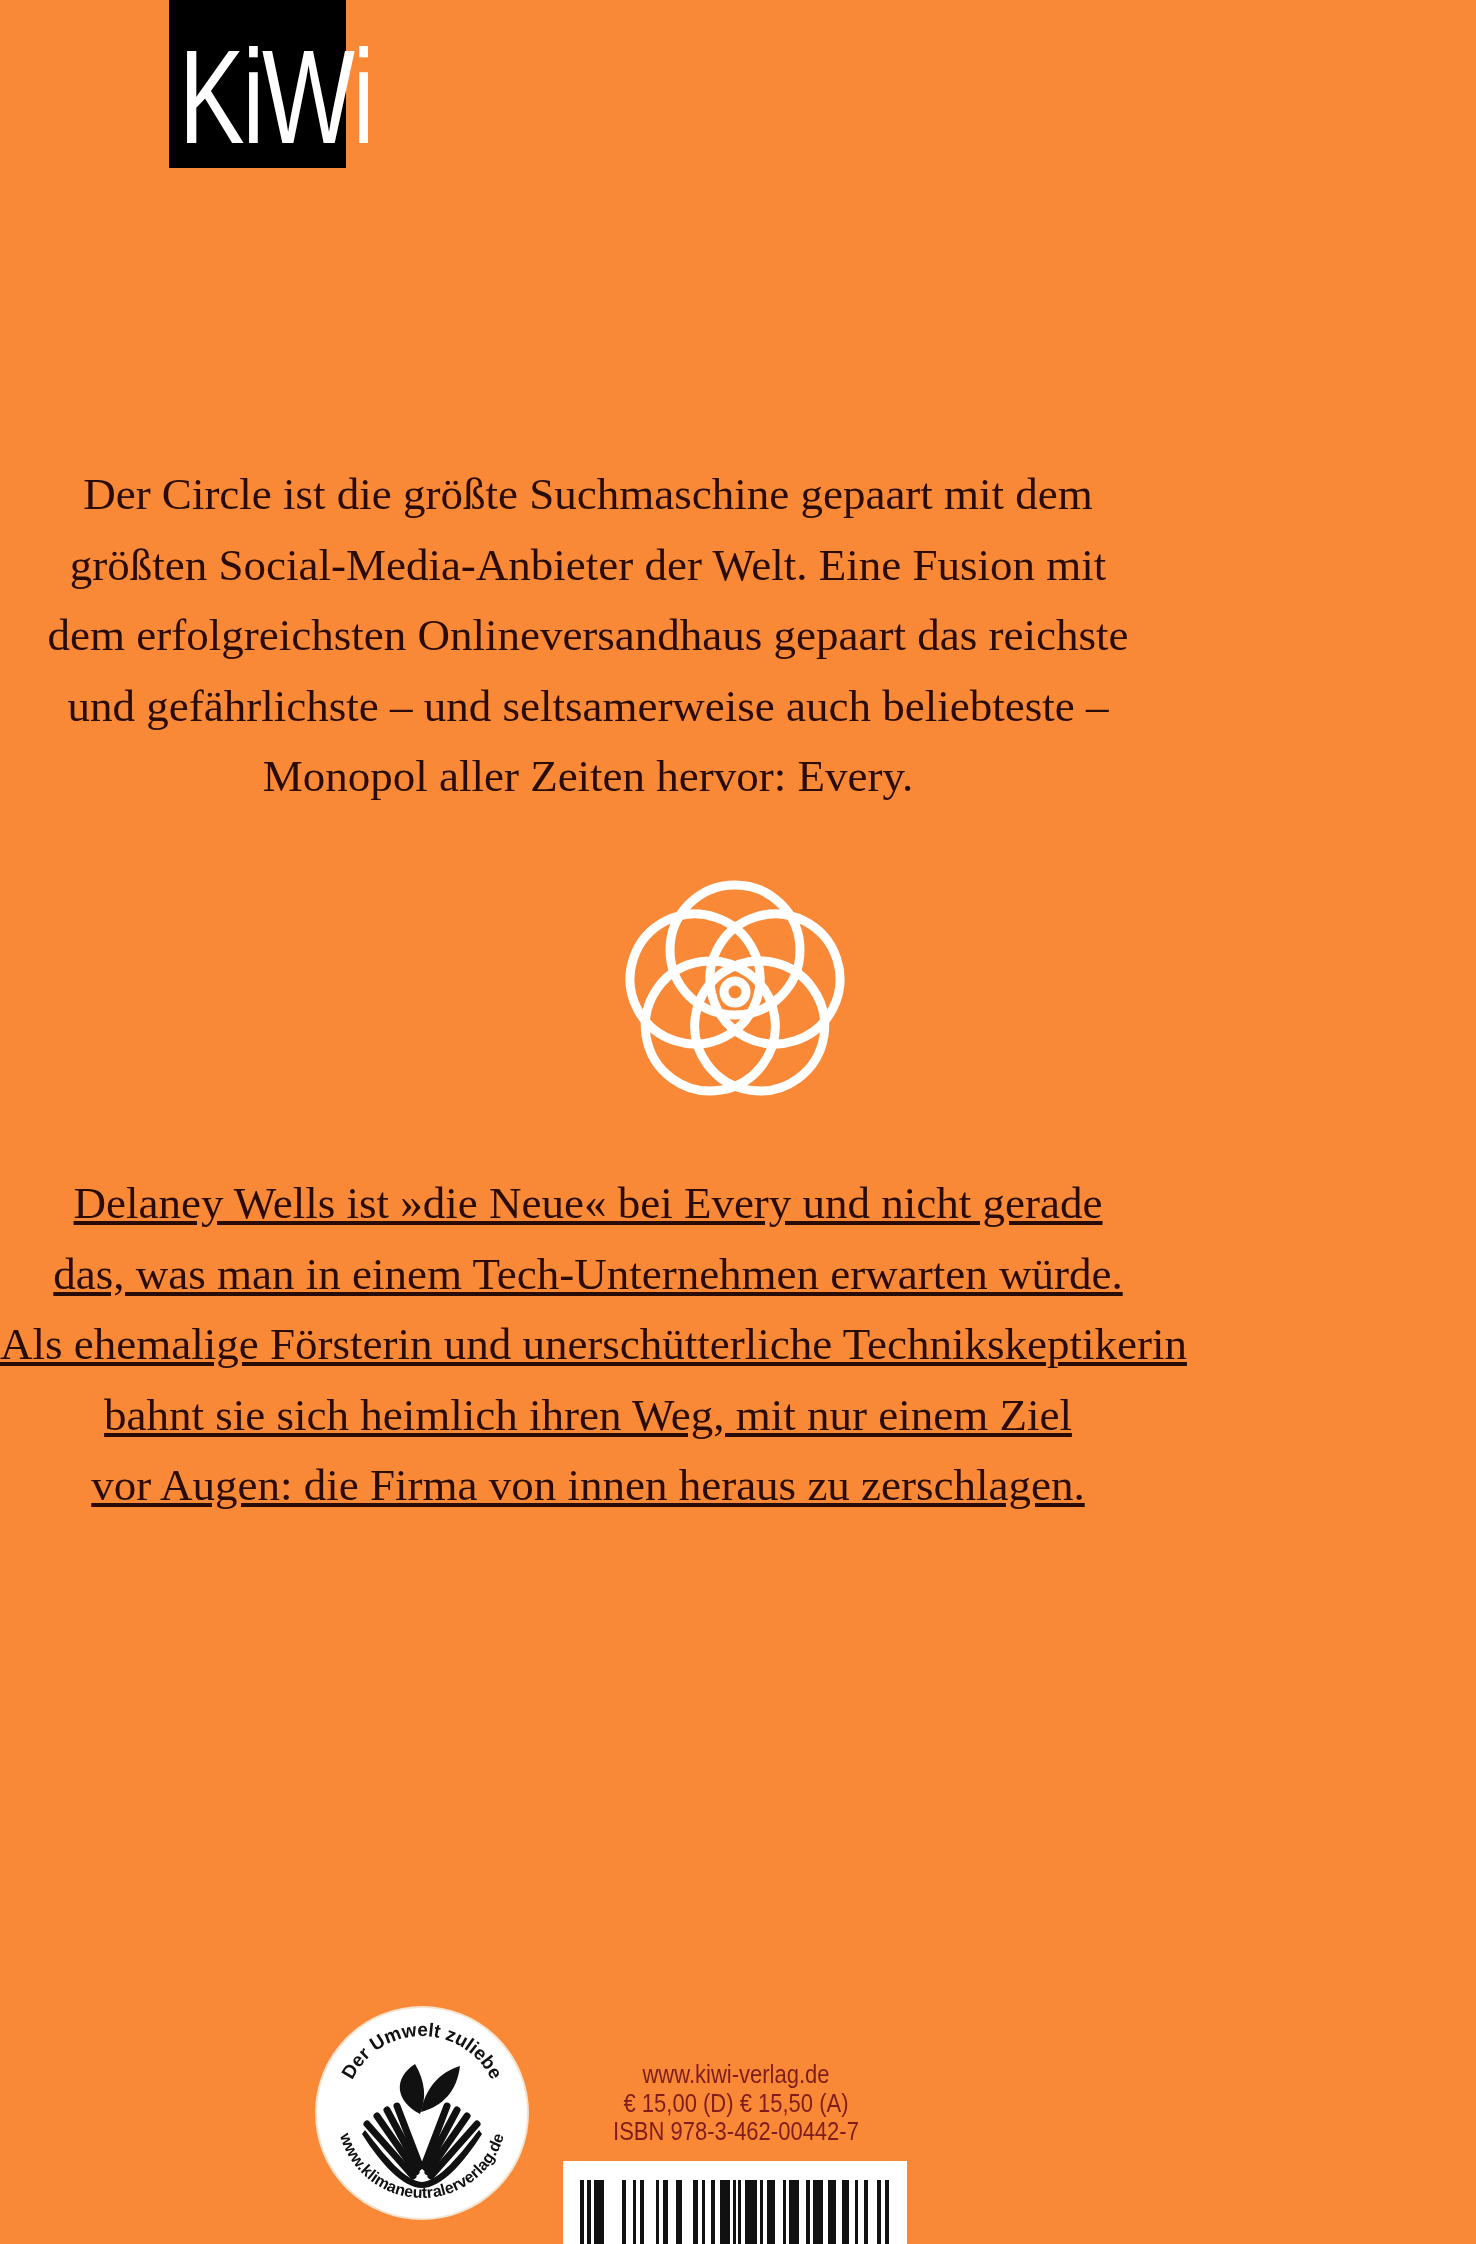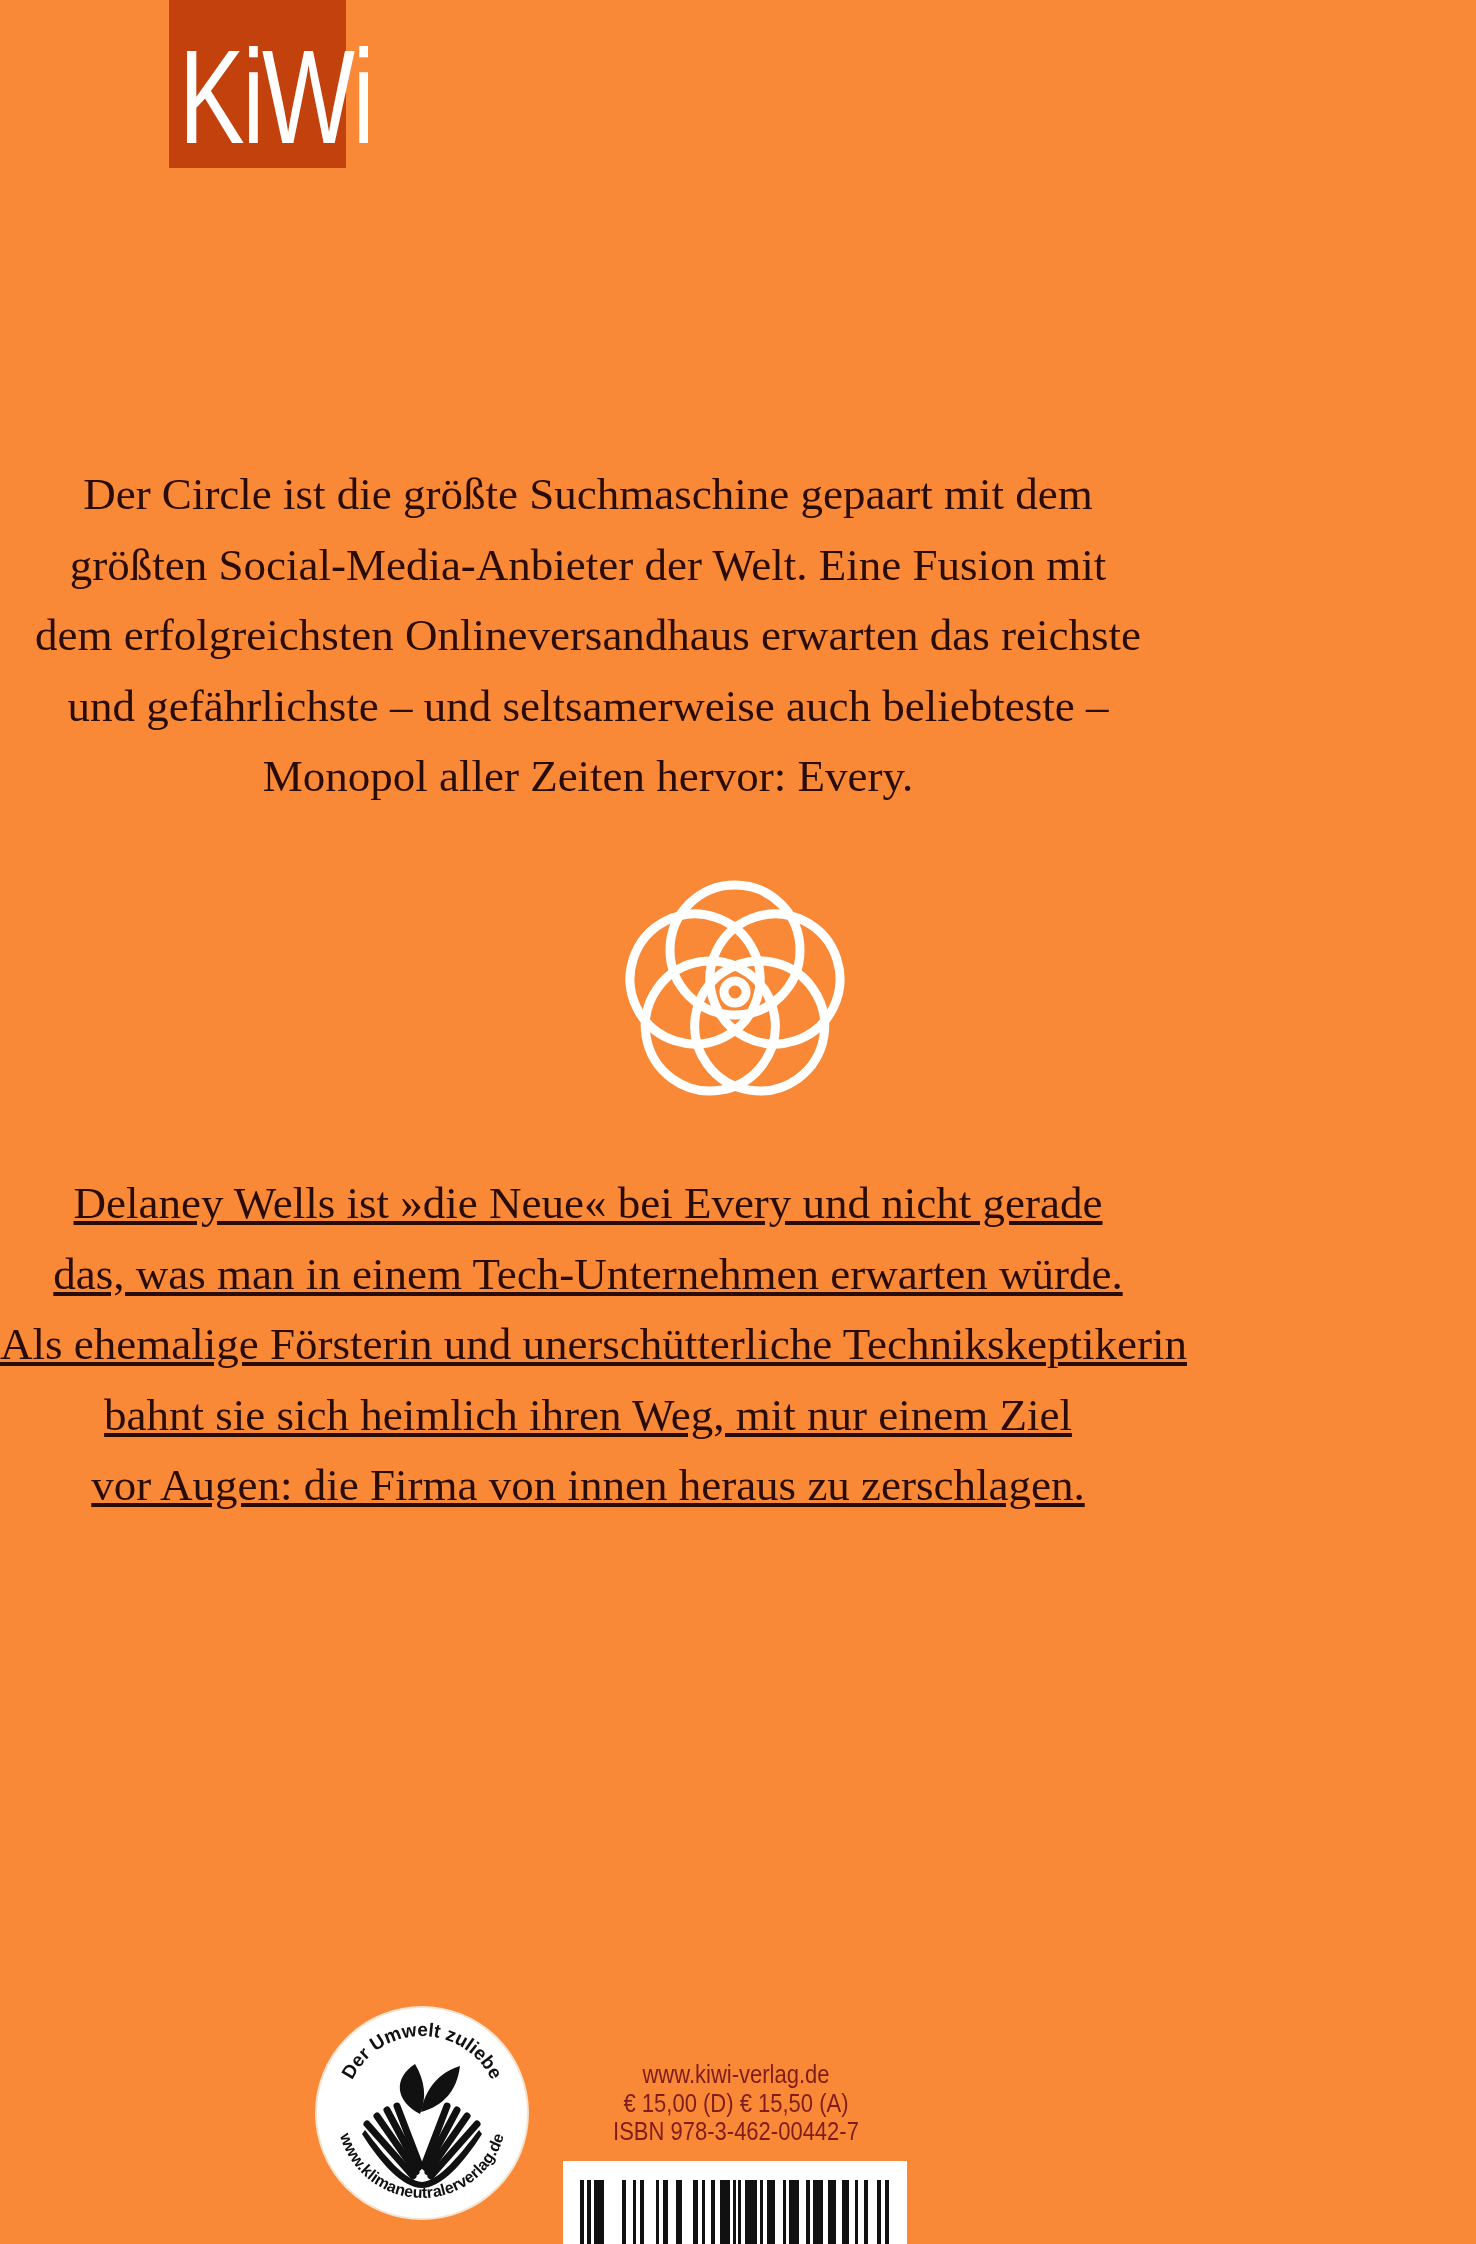--- a/index.html
+++ b/index.html
@@ -13,21 +13,21 @@
       position: relative;
       overflow: hidden;
       font-family: "Liberation Serif", serif;
     }
     .logo-box {
       position: absolute;
       left: 169px;
       top: 0;
       width: 177px;
       height: 168px;
-      background: #c2410c;
+      background: #000000;
     }
     .logo-text {
       position: absolute;
       left: 10px;
       top: 38px;
       width: 158px;
       height: 118px;
       color: #ffffff;
       font-family: "Liberation Sans", sans-serif;
       font-size: 133px;
@@ -102,21 +102,21 @@
 </head>
 <body>
 
 <div class="logo-box">
   <div class="logo-text">KiWi</div>
 </div>
 
 <div class="blurb blurb-1">
   <span class="line">Der Circle ist die größte Suchmaschine gepaart mit dem</span>
   <span class="line">größten Social-Media-Anbieter der Welt. Eine Fusion mit</span>
-  <span class="line">dem erfolgreichsten Onlineversandhaus erwarten das reichste</span>
+  <span class="line">dem erfolgreichsten Onlineversandhaus gepaart das reichste</span>
   <span class="line">und gefährlichste – und seltsamerweise auch beliebteste –</span>
   <span class="line">Monopol aller Zeiten hervor: Every.</span>
 </div>
 
 <svg class="emblem" viewBox="0 0 230 230" xmlns="http://www.w3.org/2000/svg">
   <g fill="none" stroke="#ffffff" stroke-width="9">
     <circle cx="115" cy="73" r="65" transform="rotate(0 115 115)"></circle>
     <circle cx="115" cy="73" r="65" transform="rotate(72 115 115)"></circle>
     <circle cx="115" cy="73" r="65" transform="rotate(144 115 115)"></circle>
     <circle cx="115" cy="73" r="65" transform="rotate(216 115 115)"></circle>

